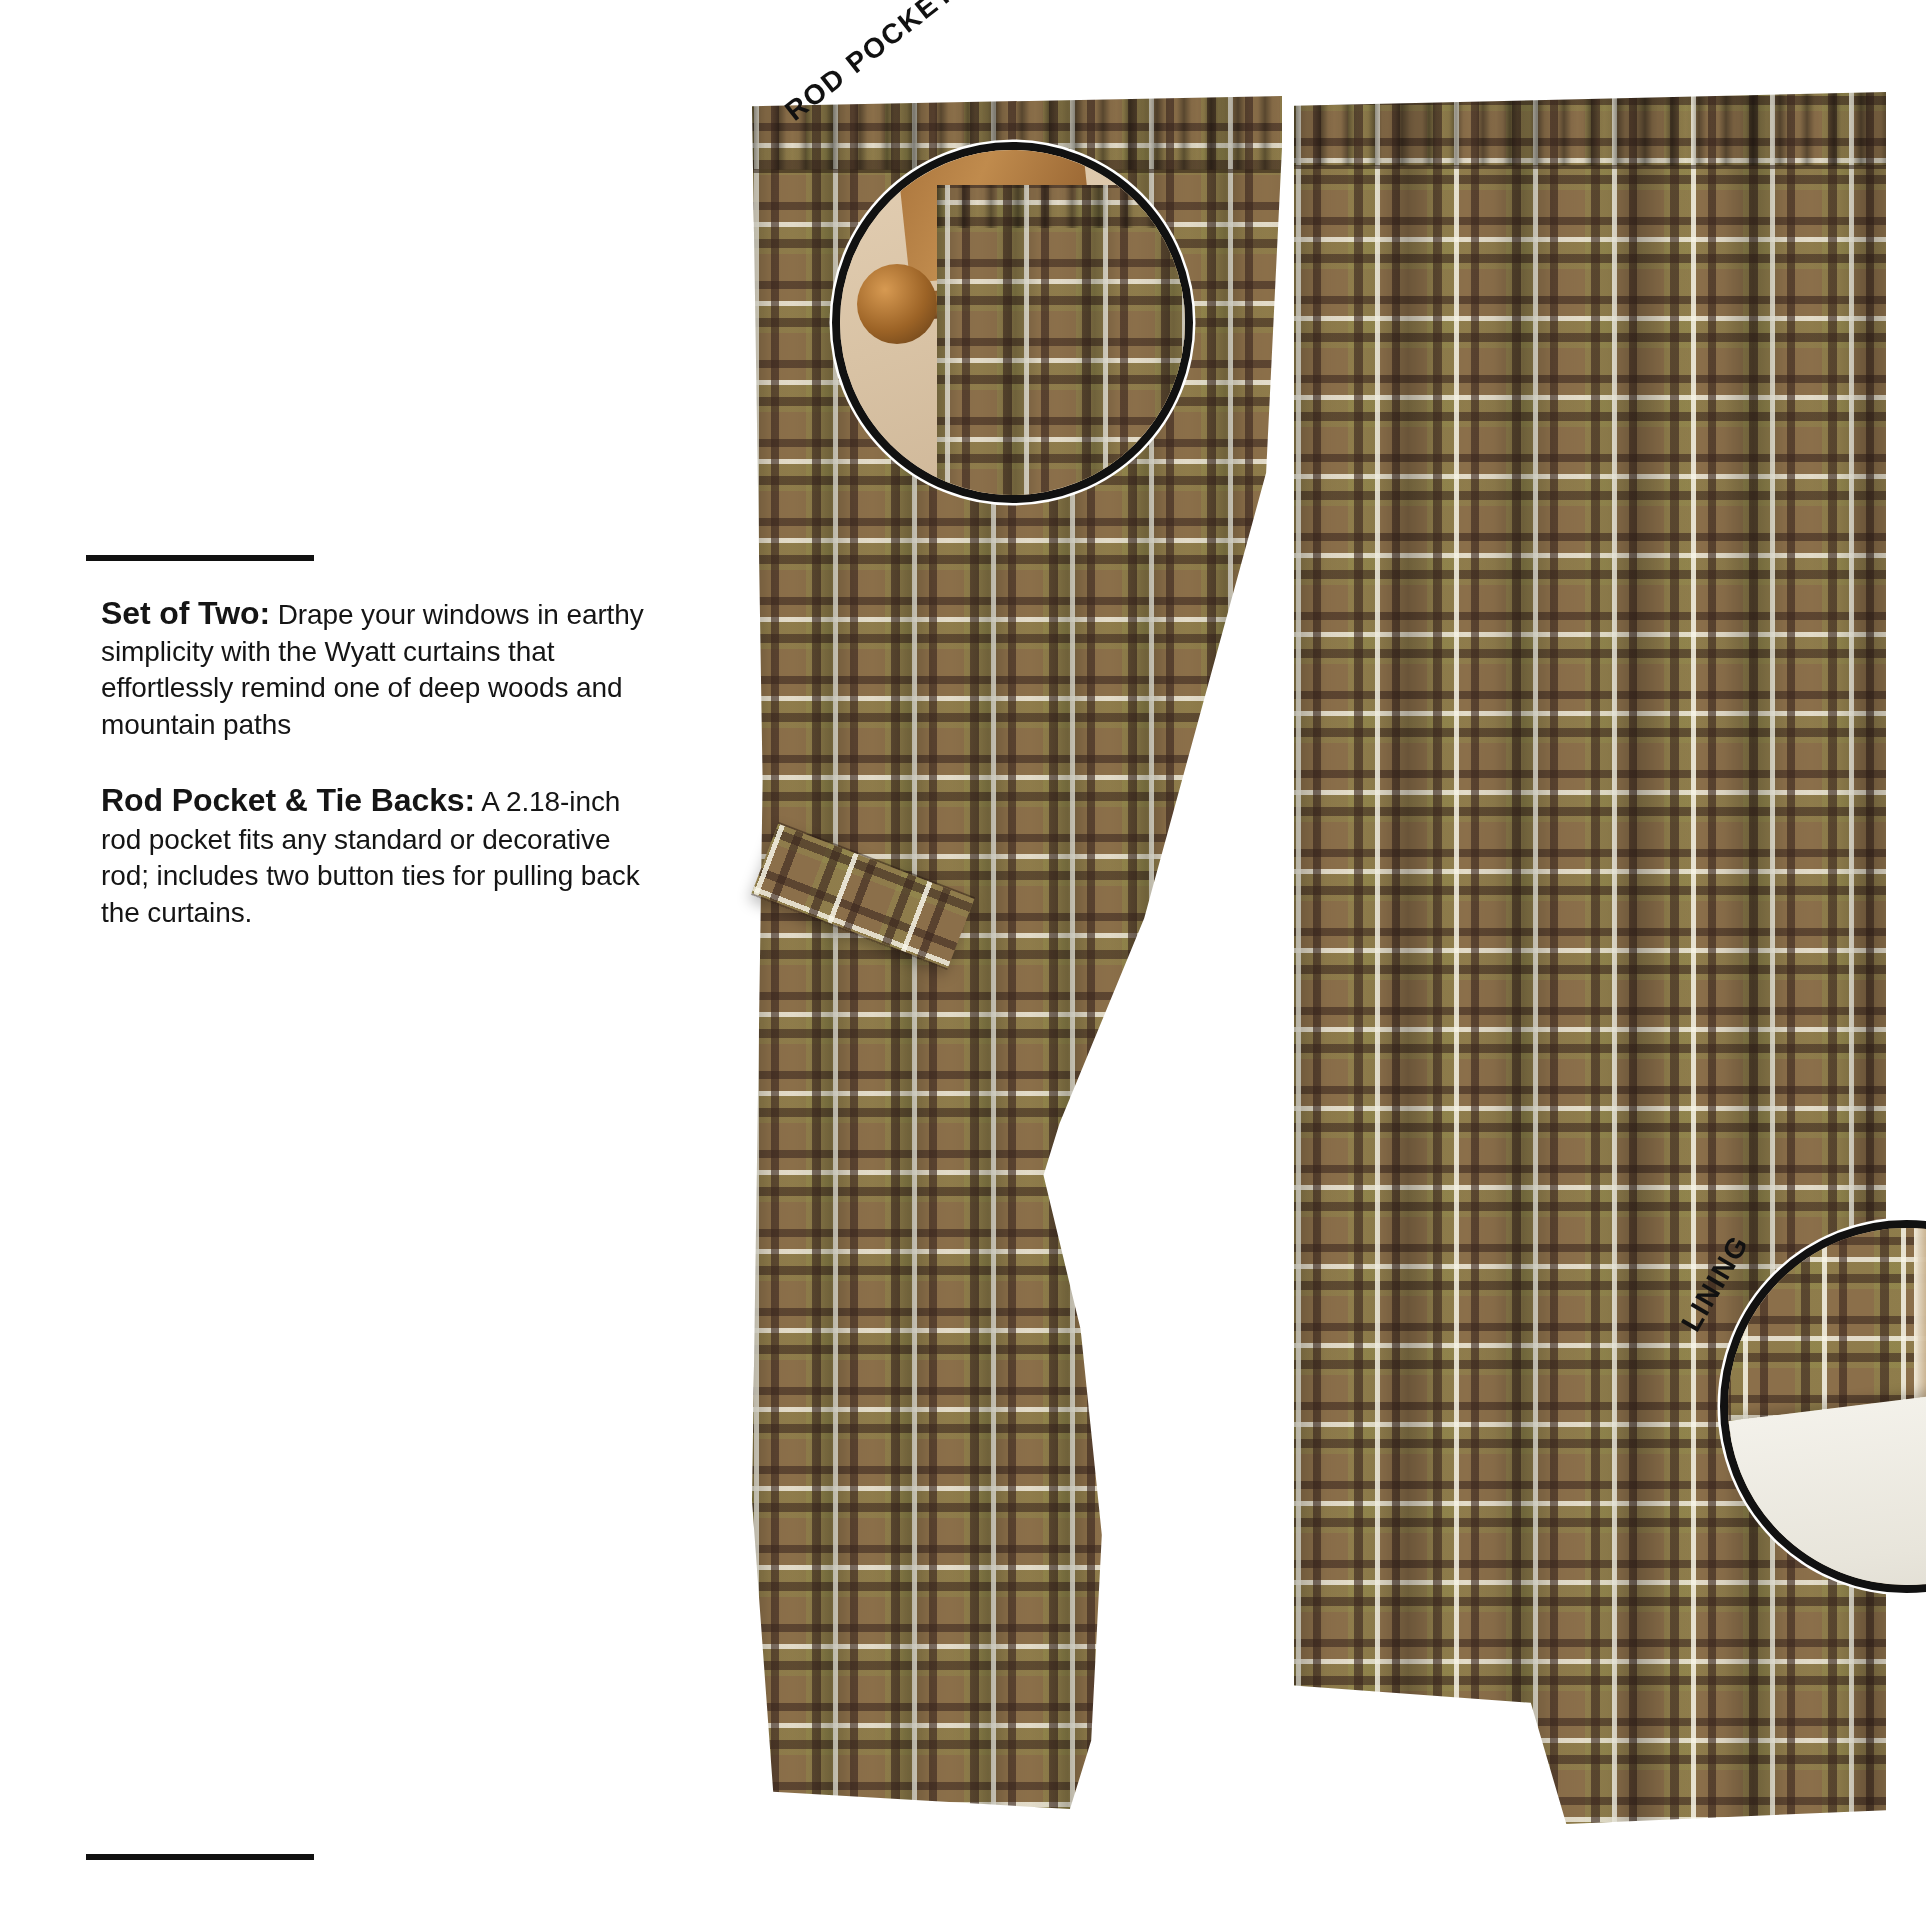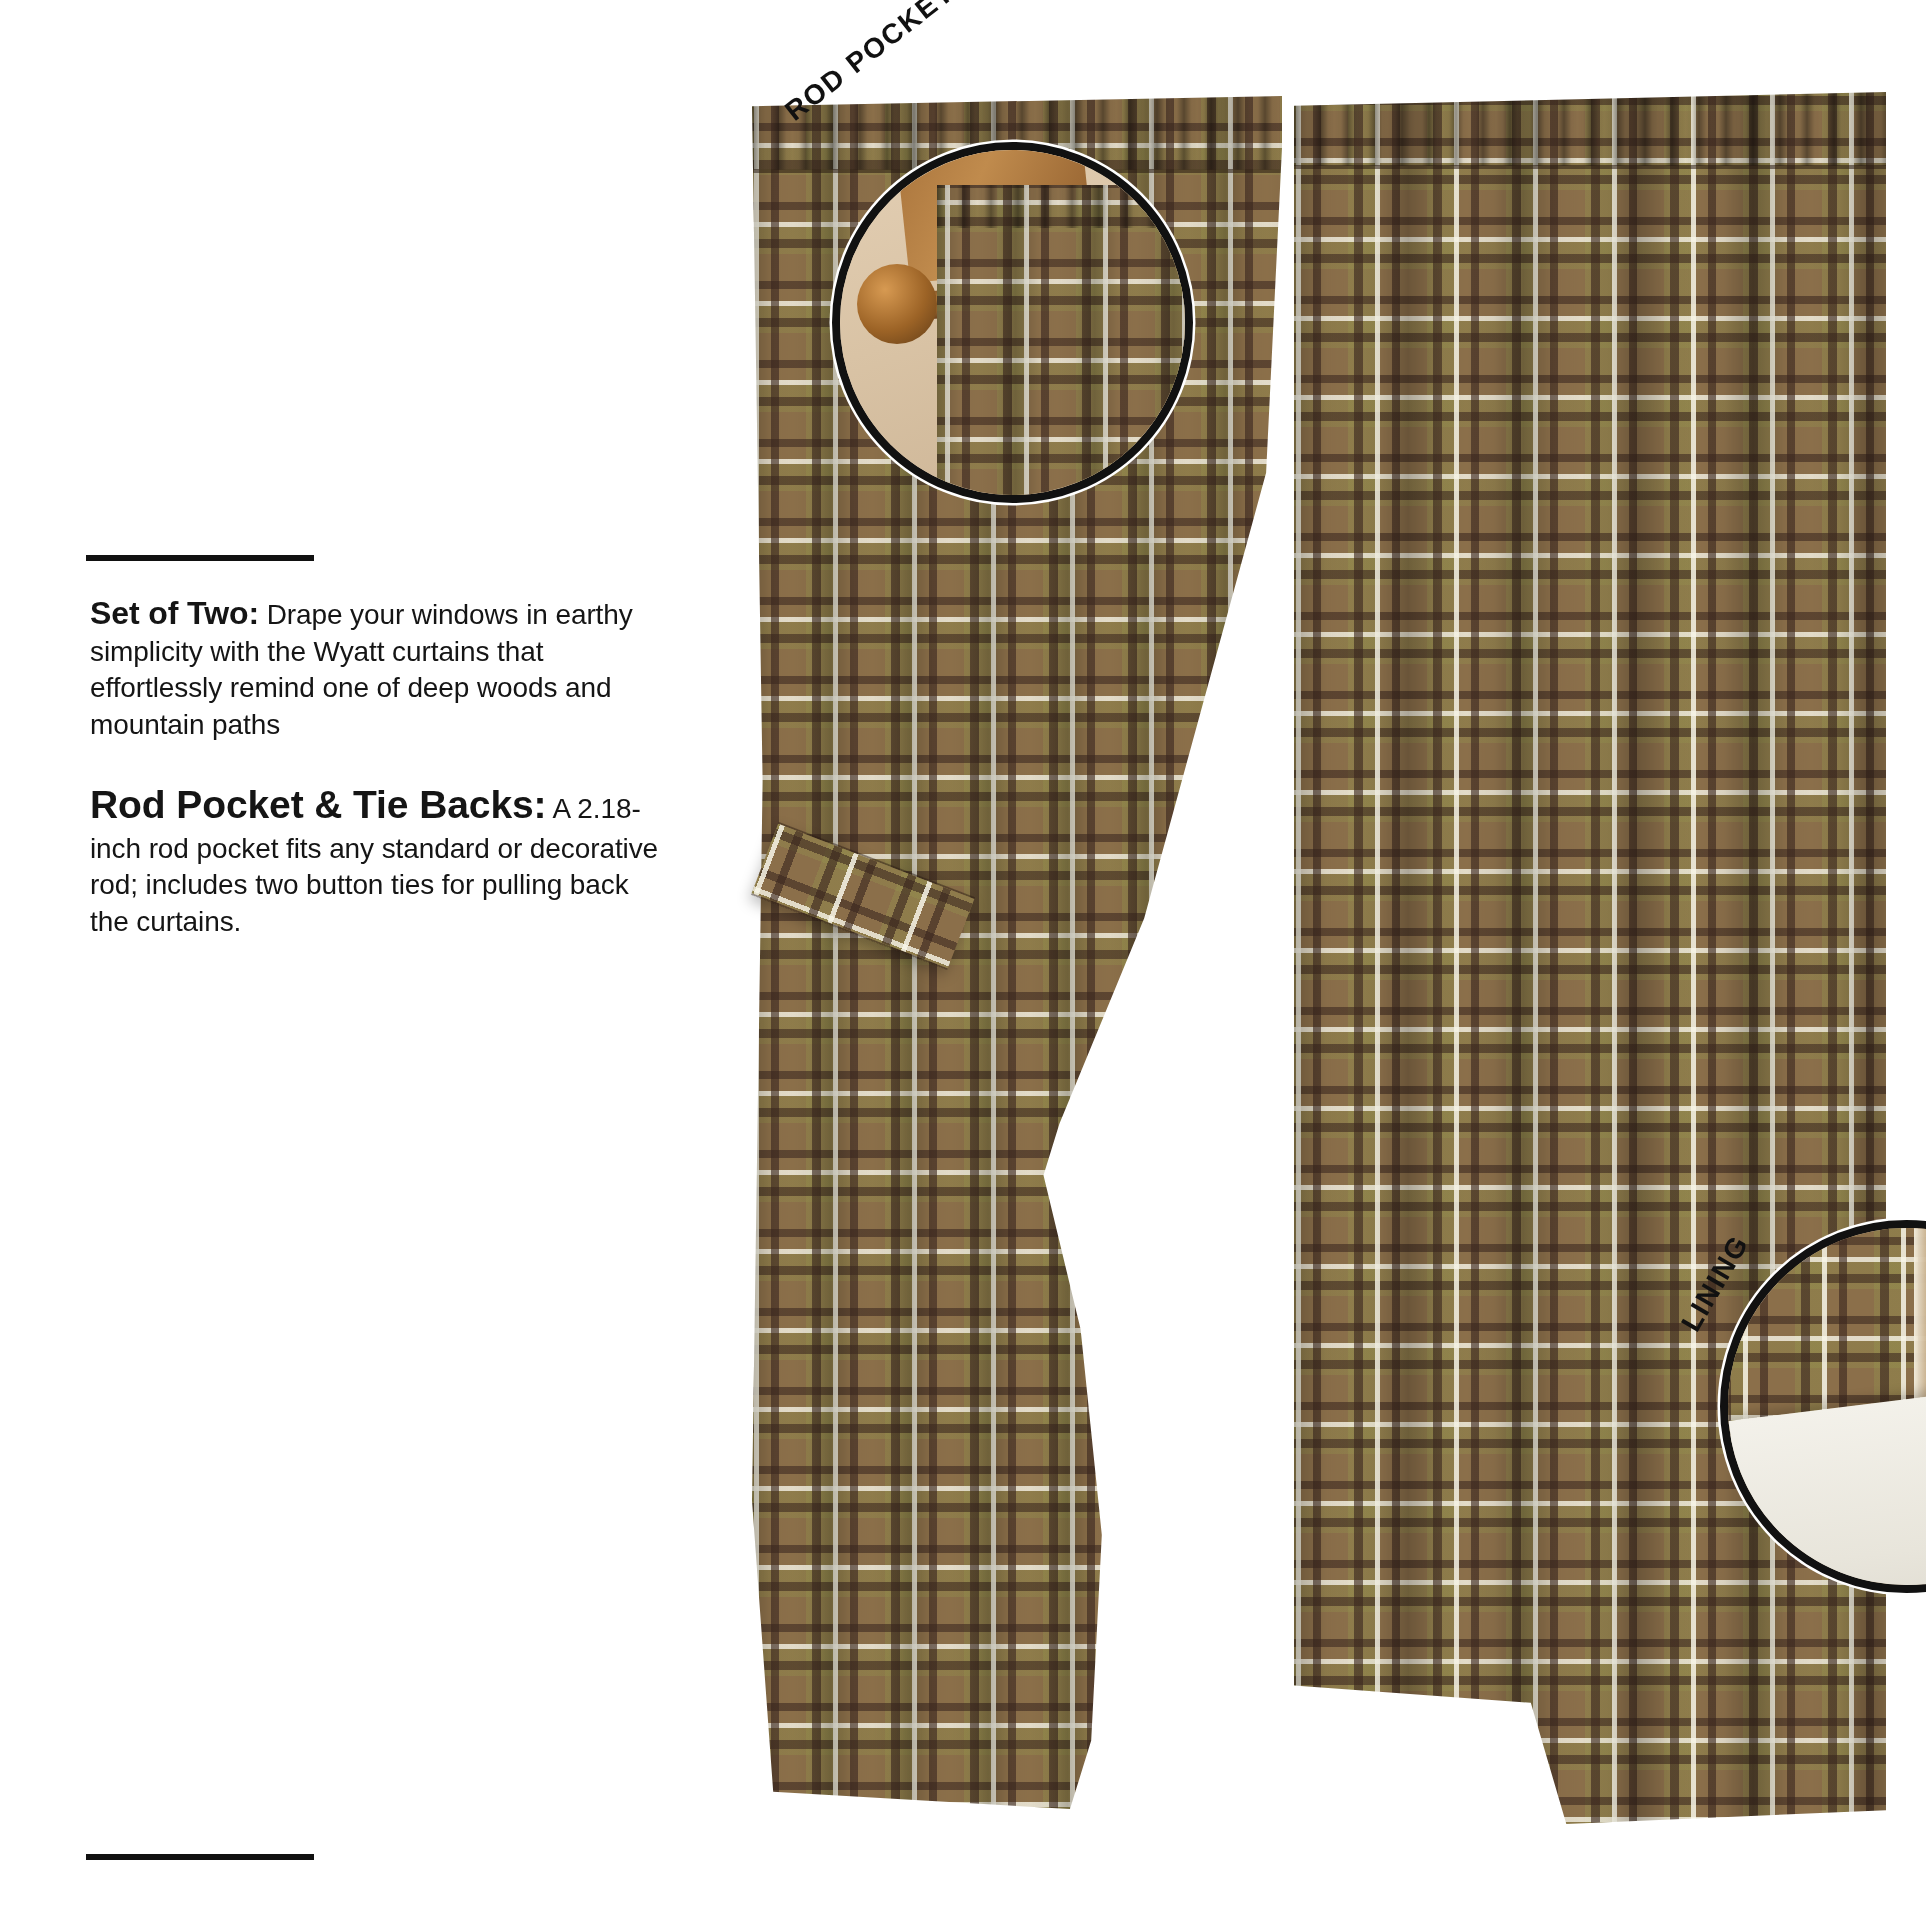--- a/index.html
+++ b/index.html
@@ -34,32 +34,32 @@
     left: 86px;
     top: 1854px;
     width: 228px;
     height: 5.5px;
     background: #111111;
   }
   .feature {
     margin-bottom: 37px;
   }
   .feature p {
-    margin: 4px;
+    margin: 15px;
     font-size: 28px;
     line-height: 1.30;
     color: #151515;
     letter-spacing: -0.1px;
   }
   .feature .head {
     font-weight: bold;
     font-size: 32px;
   }
   .feature.big-head .head {
-    font-size: 39px;
+    font-size: 32px;
   }
 
   
   #scene {
     position: absolute;
     left: 678px;
     top: 0;
     width: 1248px;
     height: 1926px;
   }

